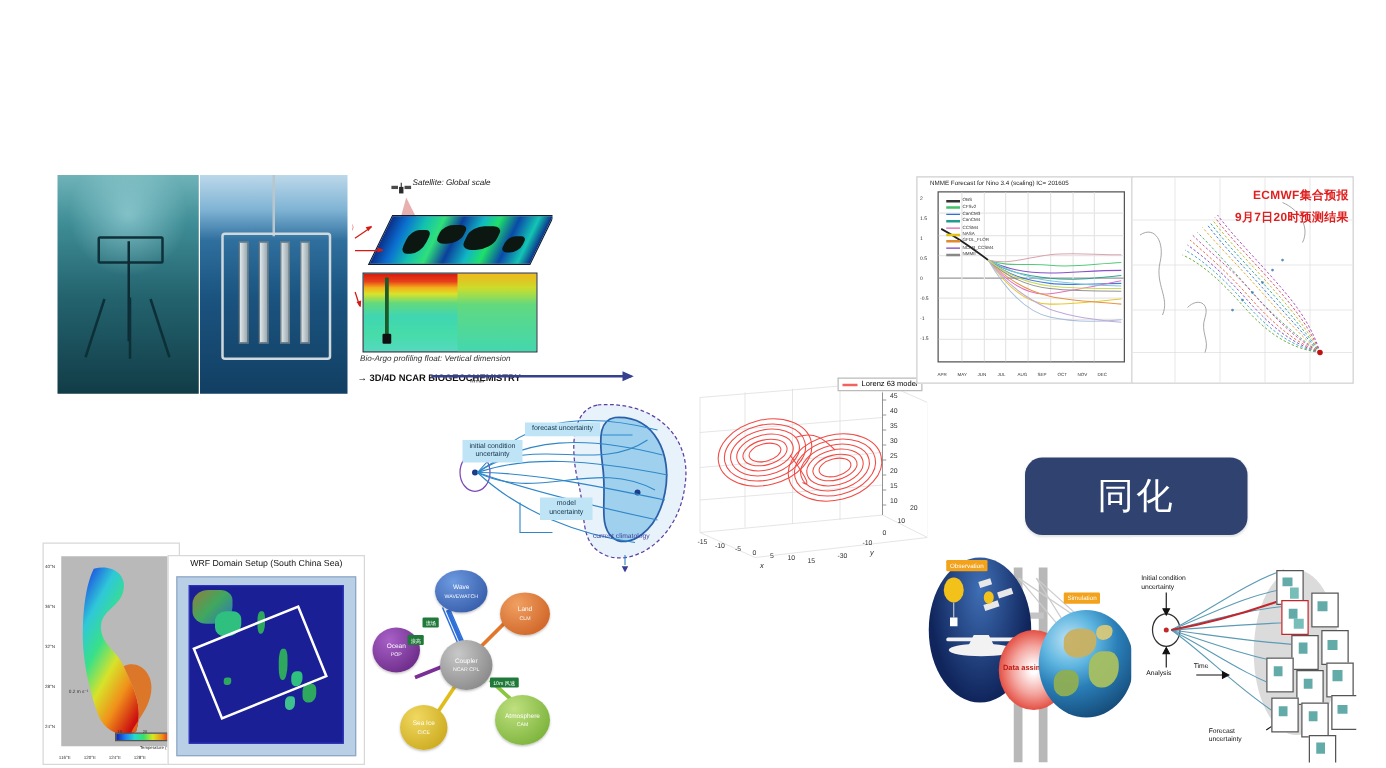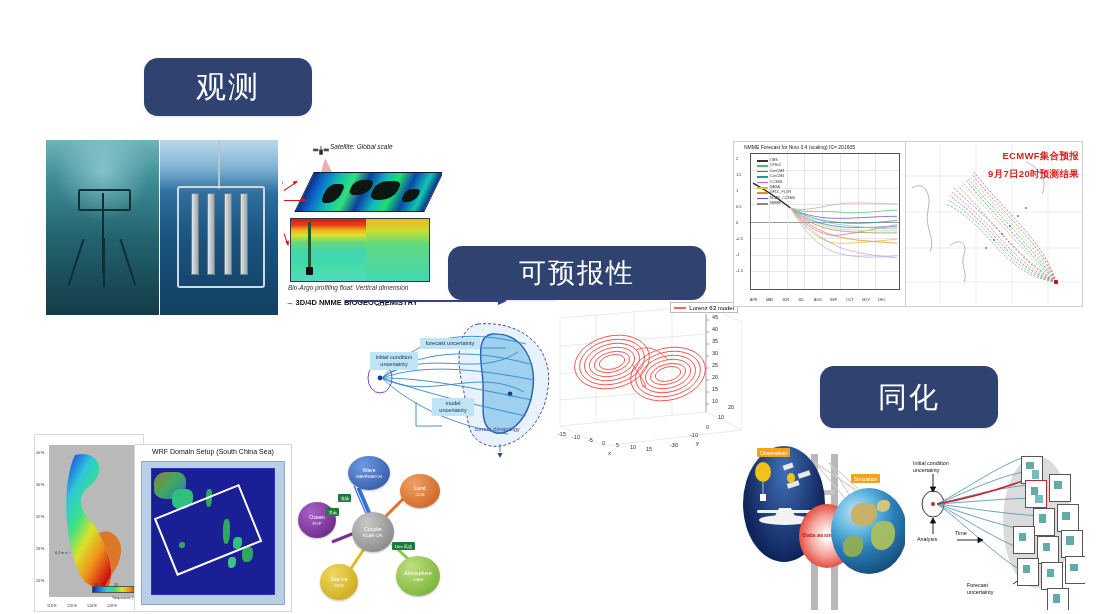--- a/index.html
+++ b/index.html
@@ -179,26 +179,20 @@
   #fig-fan .thumb{position:absolute;width:20px;height:26px;border:1px solid #555;background:#fff;
     overflow:hidden;}
   #fig-fan .thumb.sel{border:1.5px solid #c1272d;}
   #fig-fan .thumb .sq{position:absolute;background:#2f8f8c;opacity:.75;}
 </style>
 </head>
 <body>
 
 <div id="slide">
 
-  <div class="pill" id="pill-obs">
-    <span>观测</span>
-  </div>
-  <div class="pill" id="pill-pred">
-    <span>可预报性</span>
-  </div>
   <div class="pill" id="pill-assim">
     <span>同化</span>
   </div>
 
   <div class="fig" id="ph-mooring">
     <div class="frame"></div>
     <div class="anchor"></div>
     <div class="leg" style="left:26%;transform:rotate(18deg);"></div>
     <div class="leg" style="left:50%;"></div>
     <div class="leg" style="left:72%;transform:rotate(-18deg);"></div>
@@ -237,21 +231,21 @@
     <div class="arw" style="left:2px;top:95px;width:12px;transform:rotate(72deg);transform-origin:left center"></div>
 
     <div class="prof">
       <span class="right"></span>
     </div>
     <div class="float">
         <i></i>
       </div>
 
     <div class="fig-label cap">Bio-Argo profiling float: Vertical dimension</div>
-    <div class="fig-label foot">→ 3D/4D NMME BIOGEOCHEMISTRY</div>
+    <div class="fig-label foot">→ 3D/4D NCAR BIOGEOCHEMISTRY</div>
   </div>
 
   <div id="arrow-main"></div>
   <div id="arrow-time-lbl">time</div>
 
   <div class="fig" id="fig-cone">
     <svg width="196" height="152" viewBox="0 0 196 152">
 
       <path d="M120,18 C166,14 196,44 190,82 C185,126 148,148 126,138
                C104,128 112,106 104,78 C98,50 100,22 120,18 Z" fill="#e7f2fb" stroke="#5b3fa0" stroke-width="1" stroke-dasharray="3,2"></path>

